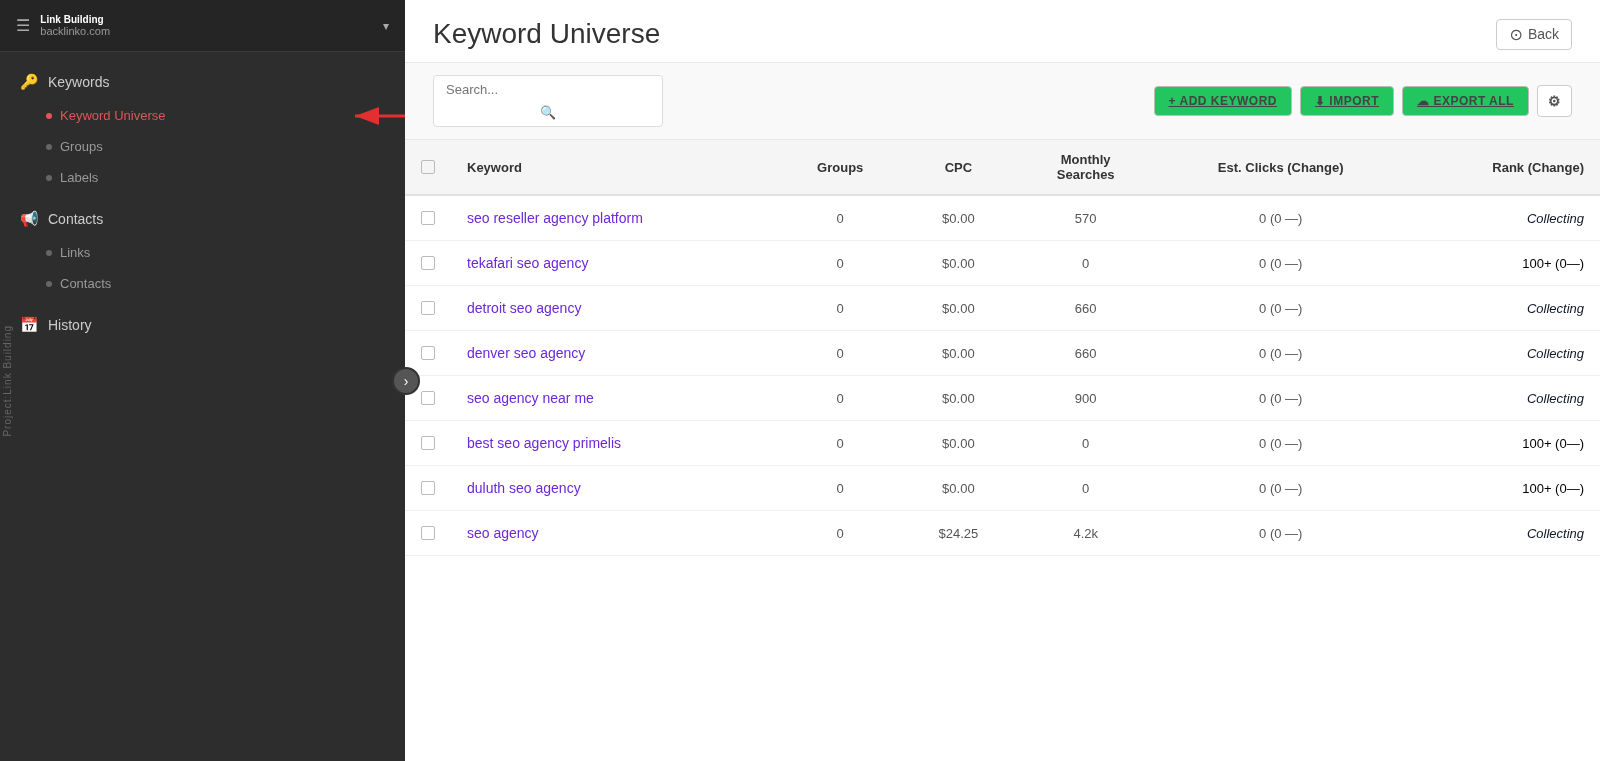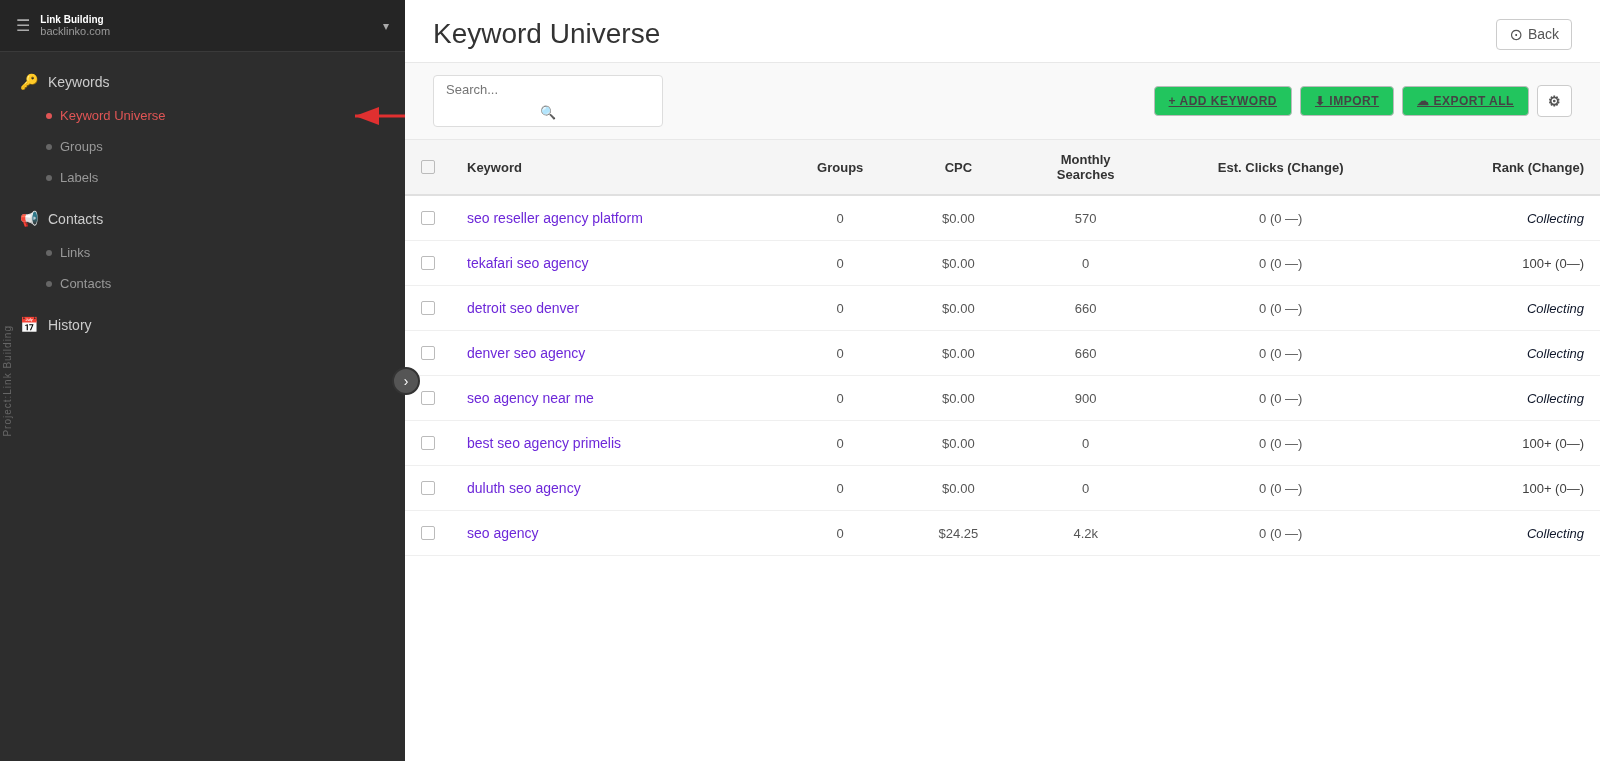--- a/index.html
+++ b/index.html
@@ -308,21 +308,21 @@
       border-radius: 2px;
       cursor: pointer;
     }
 
     .rank-collecting {
       color: #0f172a;
       font-style: italic;
     }
 
     .rank-value {
-      color: #404040;
+      color: #000000;
       margin-top: 24px;
     }
   </style>
 </head>
 <body>
 
 <div class="sidebar">
 
   <div class="sidebar-header">
     <div class="sidebar-header-left">
@@ -475,21 +475,21 @@
       <td class="center">0</td>
       <td class="center">$0.00</td>
       <td class="center">0</td>
       <td class="center">0 (0 —)</td>
       <td class="right rank-value">100+ (0—)</td>
     </tr>
           <tr>
       <td class="checkbox-cell">
         <div class="cb"></div>
       </td>
-      <td class="keyword-cell">detroit seo denver</td>
+      <td class="keyword-cell">detroit seo agency</td>
       <td class="center">0</td>
       <td class="center">$0.00</td>
       <td class="center">660</td>
       <td class="center">0 (0 —)</td>
       <td class="right rank-collecting">Collecting</td>
     </tr>
           <tr>
       <td class="checkbox-cell">
         <div class="cb"></div>
       </td>

